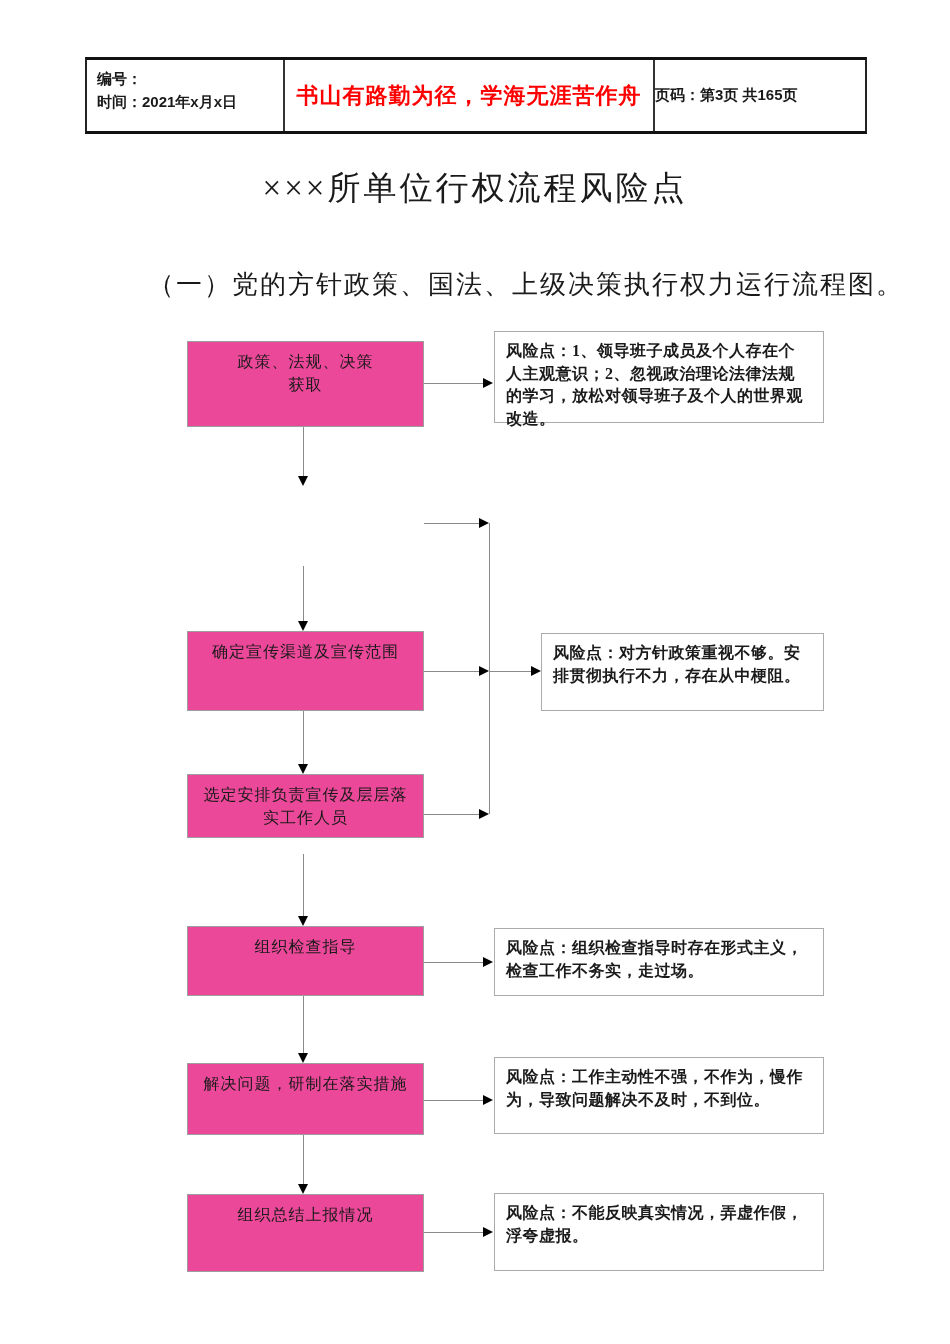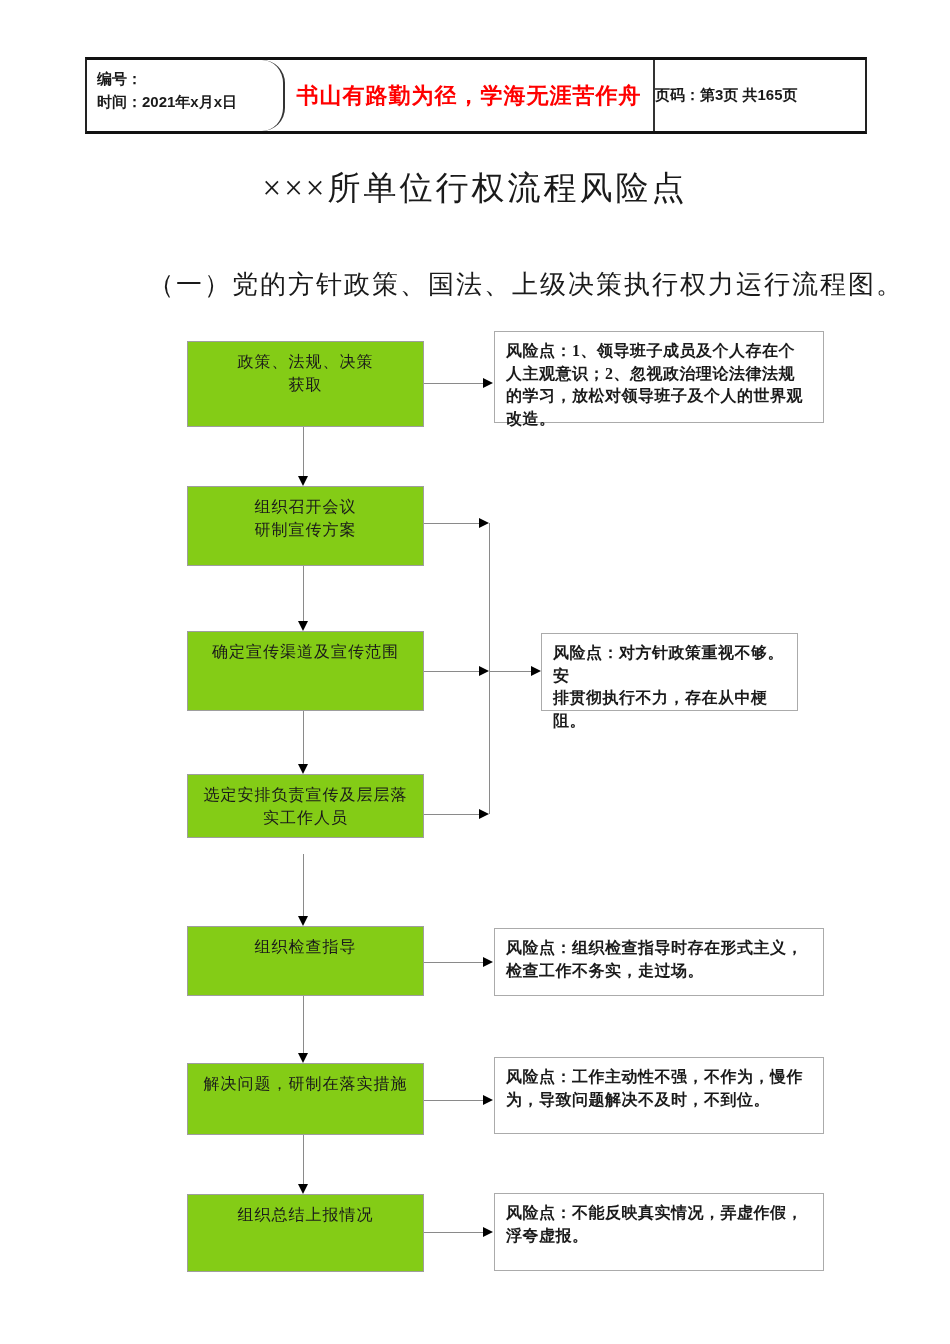--- a/index.html
+++ b/index.html
@@ -14,21 +14,21 @@
   .hdr {
     position:absolute; left:85px; top:57px; width:782px; height:77px;
     display:flex;
     border-top:3px solid #111; border-bottom:3px solid #111;
     border-left:2px solid #222; border-right:2px solid #222;
     font-family:"Liberation Sans","DejaVu Sans",sans-serif;
   }
   .hcell { height:100%; }
   .hcell-left {
     width:198px; border-right:2px solid #333;
-    padding:7px 8px 0 10px; font-size:15px; line-height:23px; font-weight:bold;border-radius:23px;
+    padding:7px 8px 0 10px; font-size:15px; line-height:23px; font-weight:bold;
   }
   .hcell-mid {
     width:370px; border-right:2px solid #333;
     display:flex; align-items:center; justify-content:center;
   }
   .motto { font-size:22px; font-weight:bold; letter-spacing:1px; }
   .hcell-right {
     flex:1; display:flex; align-items:center; padding-left:0;
     font-size:15px; font-weight:bold;
   }
@@ -40,21 +40,21 @@
     white-space:nowrap;
   }
   .subtitle {
     position:absolute; left:148px; top:267px;
     font-size:26px; letter-spacing:2px; white-space:nowrap;
   }
 
   
   .step {
     position:absolute; left:187px; width:237px;
-    border:1px solid #9e9e9e; background:#84cc16;
+    border:1px solid #9e9e9e; background:#ec4899;
     display:flex; justify-content:center;
     text-align:center; font-size:16px; line-height:23px; letter-spacing:1px;
     padding-top:8px;
   }
   .step span { white-space:pre-line; }
   .risk {
     position:absolute; border:1px solid #ababab; background:#fff;
     font-size:16px; line-height:22.5px; letter-spacing:0.5px;
     padding:8px 10px 0 11px; text-align:left;
   }
@@ -92,24 +92,20 @@
     </div>
   </div>
 
   <div class="title">×××所单位行权流程风险点</div>
   <div class="subtitle">（一）党的方针政策、国法、上级决策执行权力运行流程图。</div>
 
   <div class="step" style="top:341px;height:86px">
     <span>政策、法规、决策
 获取</span>
   </div>
-  <div class="step" style="top:486px;height:80px">
-    <span>组织召开会议
-研制宣传方案</span>
-  </div>
   <div class="step" style="top:631px;height:80px">
     <span>确定宣传渠道及宣传范围</span>
   </div>
   <div class="step" style="top:774px;height:64px">
     <span>选定安排负责宣传及层层落
 实工作人员</span>
   </div>
   <div class="step" style="top:926px;height:70px">
     <span>组织检查指导</span>
   </div>
@@ -119,21 +115,21 @@
   <div class="step" style="top:1194px;height:78px">
     <span>组织总结上报情况</span>
   </div>
 
   <div class="risk" style="left:494px;top:331px;width:330px;height:92px">
     <span>风险点：1、领导班子成员及个人存在个
 人主观意识；2、忽视政治理论法律法规
 的学习，放松对领导班子及个人的世界观
 改造。</span>
   </div>
-  <div class="risk" style="left:541px;top:633px;width:257px;height:78px">
+  <div class="risk" style="left:541px;top:633px;width:283px;height:78px">
     <span>风险点：对方针政策重视不够。安
 排贯彻执行不力，存在从中梗阻。</span>
   </div>
   <div class="risk" style="left:494px;top:928px;width:330px;height:68px">
     <span>风险点：组织检查指导时存在形式主义，
 检查工作不务实，走过场。</span>
   </div>
   <div class="risk" style="left:494px;top:1057px;width:330px;height:77px">
     <span>风险点：工作主动性不强，不作为，慢作
 为，导致问题解决不及时，不到位。</span>

